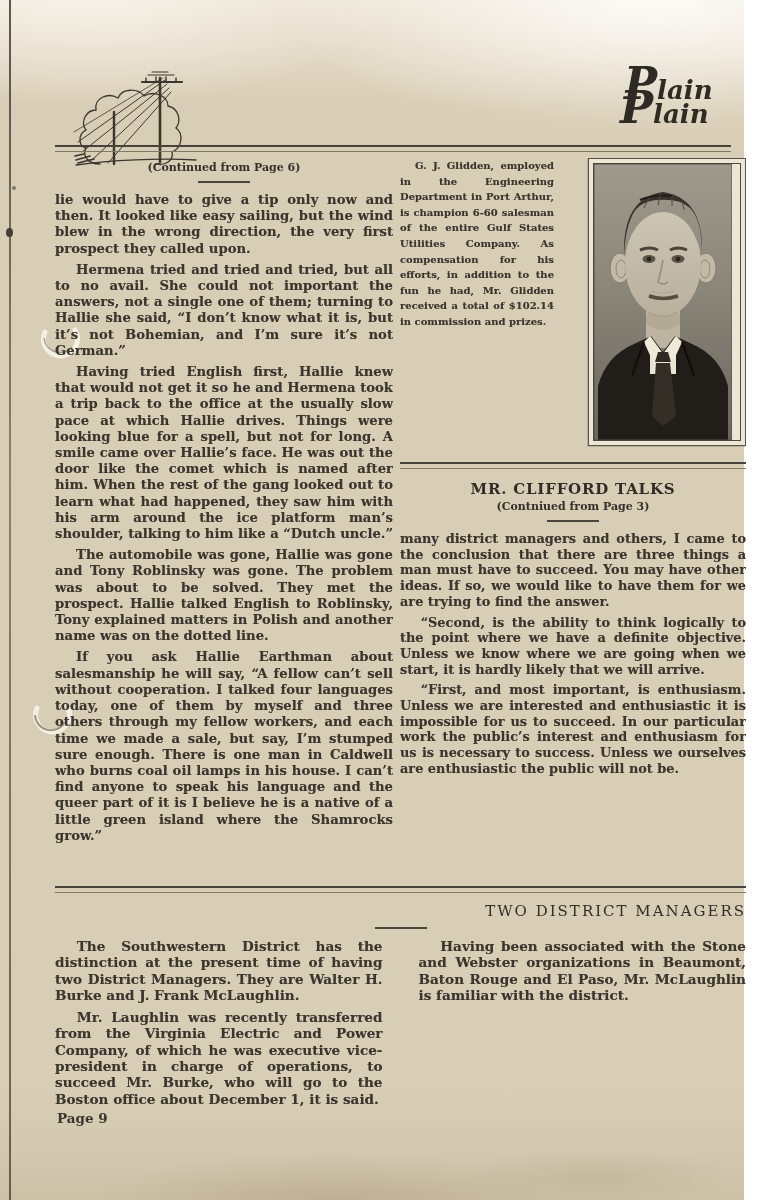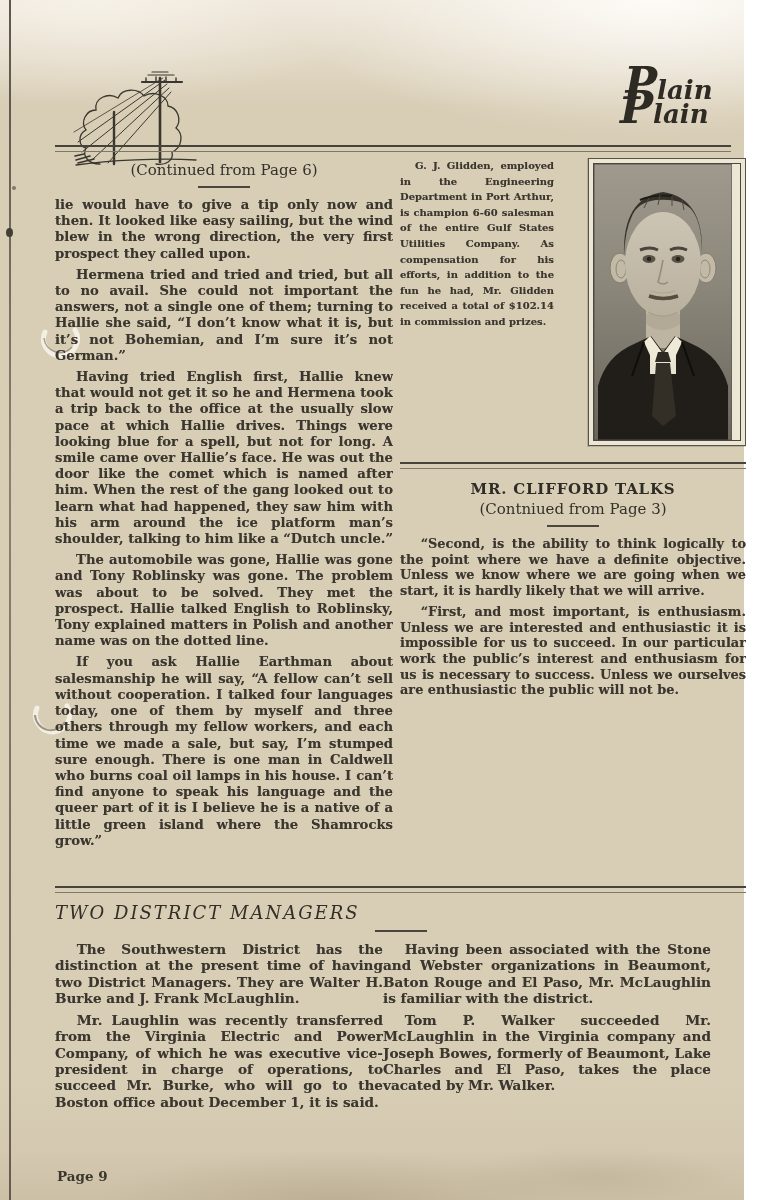--- a/index.html
+++ b/index.html
@@ -36,43 +36,43 @@
   .logo-l1{margin-left:6px;}
   .logo-l2{margin-top:-6px;margin-left:2px;}
   
   .rule-double{height:4px;border-top:2px solid #46433b;border-bottom:1px solid #7d7869;}
   .header-rule{position:absolute;left:55px;right:13px;top:145px;}
   .hr-short{width:52px;height:0;border-top:2px solid #4a463e;margin:7px auto 9px auto;}
   
   .col-left{position:absolute;left:55px;top:160px;width:338px;height:730px;overflow:hidden;}
   .col-right{position:absolute;left:400px;top:158px;width:346px;height:732px;overflow:hidden;}
   .art-title{font-size:15px;font-weight:bold;text-align:center;letter-spacing:0.8px;color:#302d27;margin:2px 0 2px 0;}
-  .art-sub{font-size:15px;font-weight:normal;text-align:center;color:#34312a;margin:1px 0 0 0;}
+  .art-sub{font-size:11px;font-weight:bold;text-align:center;color:#34312a;margin:1px 0 0 0;}
   .body-text p{margin:0 0 5px 0;font-size:13.2px;line-height:16.2px;font-weight:bold;
     text-align:justify;text-indent:1.6em;color:#3b372f;text-shadow:0 0 0.5px rgba(59,55,47,0.45);
     hyphens:auto;-webkit-hyphens:auto;}
   .body-text p.noindent{text-indent:0;margin-top:8px;}
   .col-right .body-text p{font-size:12.9px;line-height:15.7px;}
   
   .glidden-row{display:flex;align-items:flex-start;min-height:292px;}
   .glidden-text{width:154px;font-size:10px;line-height:15.6px;font-weight:bold;text-align:justify;
     text-indent:1.5em;color:#3b372f;text-shadow:0 0 0.5px rgba(59,55,47,0.45);hyphens:auto;-webkit-hyphens:auto;}
   .photo-frame{margin-left:auto;width:148px;background:#ece6d5;border:1px solid #57534a;
     padding:4px;box-shadow:0 0 0 1px rgba(87,83,74,0.25);}
   .photo-inner{border:1px solid #4c483f;line-height:0;}
   .section-rule{margin:12px 0 8px 0;}
   .clifford-head{margin-top:11px;}
   
   .bottom{position:absolute;left:55px;top:886px;width:691px;}
-  .bottom-title{font-size:18px;font-weight:normal;letter-spacing:2px;text-align:left;color:#332f28;margin:9px 0 0 0;font-style:italic;}
-  .bottom-cols{display:flex;margin-top:4px;}
+  .bottom-title{font-size:15px;font-weight:normal;letter-spacing:2px;text-align:right;color:#332f28;margin:9px 0 0 0;}
+  .bottom-cols{display:flex;gap:36px;margin-top:4px;}
   .bottom-col{width:328px;}
   .bottom-col p{margin:0 0 6px 0;font-size:13.6px;line-height:16.3px;font-weight:bold;text-align:justify;
     text-indent:1.6em;color:#3b372f;text-shadow:0 0 0.5px rgba(59,55,47,0.45);hyphens:auto;-webkit-hyphens:auto;}
-  .page-num{position:absolute;left:57px;top:1168px;font-size:13.5px;font-weight:bold;color:#3b372f;}
+  .page-num{position:absolute;left:57px;top:1110px;font-size:13.5px;font-weight:bold;color:#3b372f;}
 </style>
 </head>
 <body>
 
 <div class="page">
 
   <div class="edge-line"></div>
   <div class="edge-speck speck-a"></div>
   <div class="edge-speck speck-b"></div>
 
@@ -203,36 +203,36 @@
 
     <div class="rule-double section-rule"></div>
 
     <div class="clifford-head">
       <div class="art-title">MR. CLIFFORD TALKS</div>
       <div class="art-sub">(Contniued from Page 3)</div>
       <div class="hr-short"></div>
     </div>
 
     <div class="body-text">
+      <p class="noindent">many district managers and others, I came to the conclusion that there are three things a man must have to succeed.  You may have other ideas.  If so, we would like to have them for we are trying to find the answer.</p>
       <p>“Second, is the ability to think logically to the point where we have a definite objective.  Unless we know where we are going when we start, it is hardly likely that we will arrive.</p>
       <p>“First, and most important, is enthusiasm.  Unless we are interested and enthusiastic it is impossible for us to succeed.  In our particular work the public’s interest and enthusiasm for us is necessary to success.  Unless we ourselves are enthusiastic the public will not be.</p>
     </div>
   </div>
 
   <div class="bottom">
     <div class="rule-double"></div>
     <div class="bottom-title">TWO DISTRICT MANAGERS</div>
     <div class="hr-short"></div>
     <div class="bottom-cols">
       <div class="bottom-col">
         <p>The Southwestern District has the distinction at the present time of having two District Managers.  They are Walter H. Burke and J. Frank McLaughlin.</p>
         <p>Mr. Laughlin was recently transferred from the Virginia Electric and Power Company, of which he was executive vice-president in charge of operations, to succeed Mr. Burke, who will go to the Boston office about December 1, it is said.</p>
       </div>
       <div class="bottom-col">
         <p>Having been associated with the Stone and Webster organizations in Beaumont, Baton Rouge and El Paso, Mr. McLaughlin is familiar with the district.</p>
-        <p>Tom P. Walker succeeded Mr. McLaughlin in the Virginia company and Joseph Bowes, formerly of Beaumont, Lake Charles and El Paso, takes the place vacated by Mr. Walker.</p>
       </div>
     </div>
   </div>
 
   <div class="page-num">Page 9</div>
 
 </div>
 
 </body></html>

